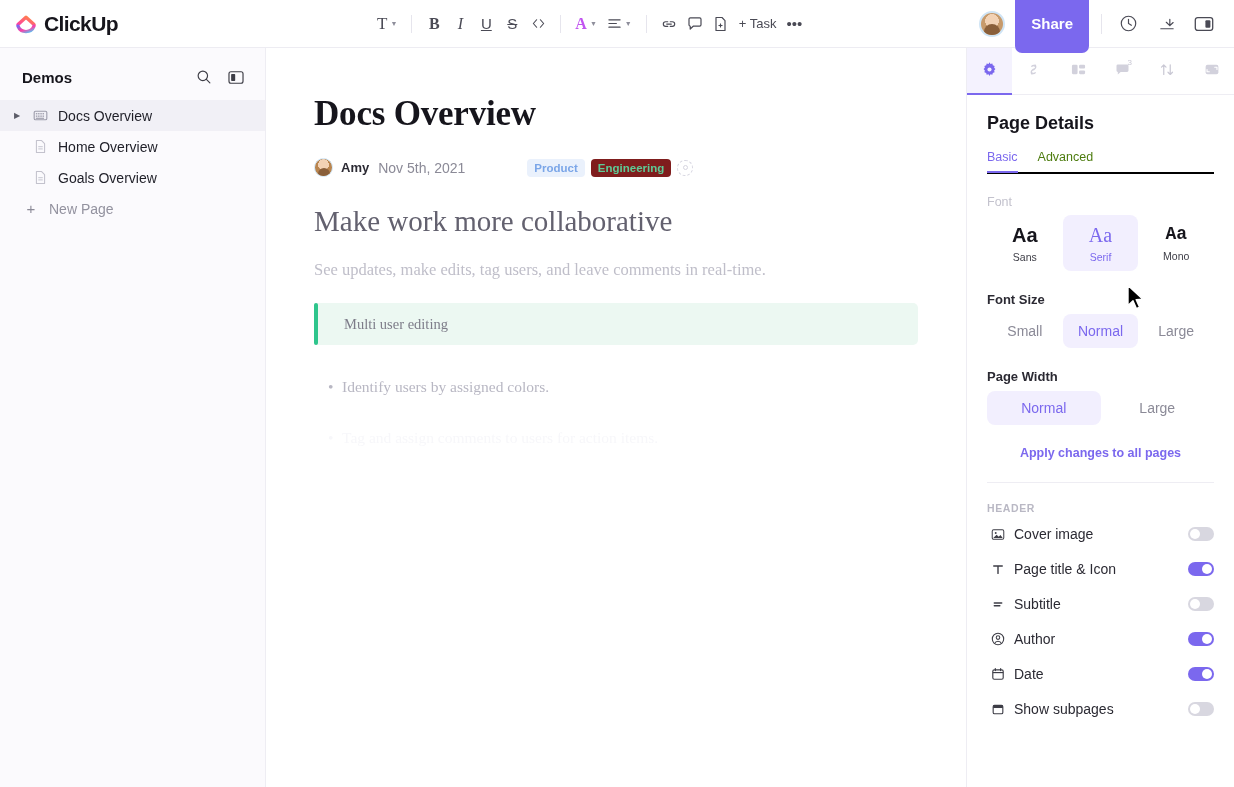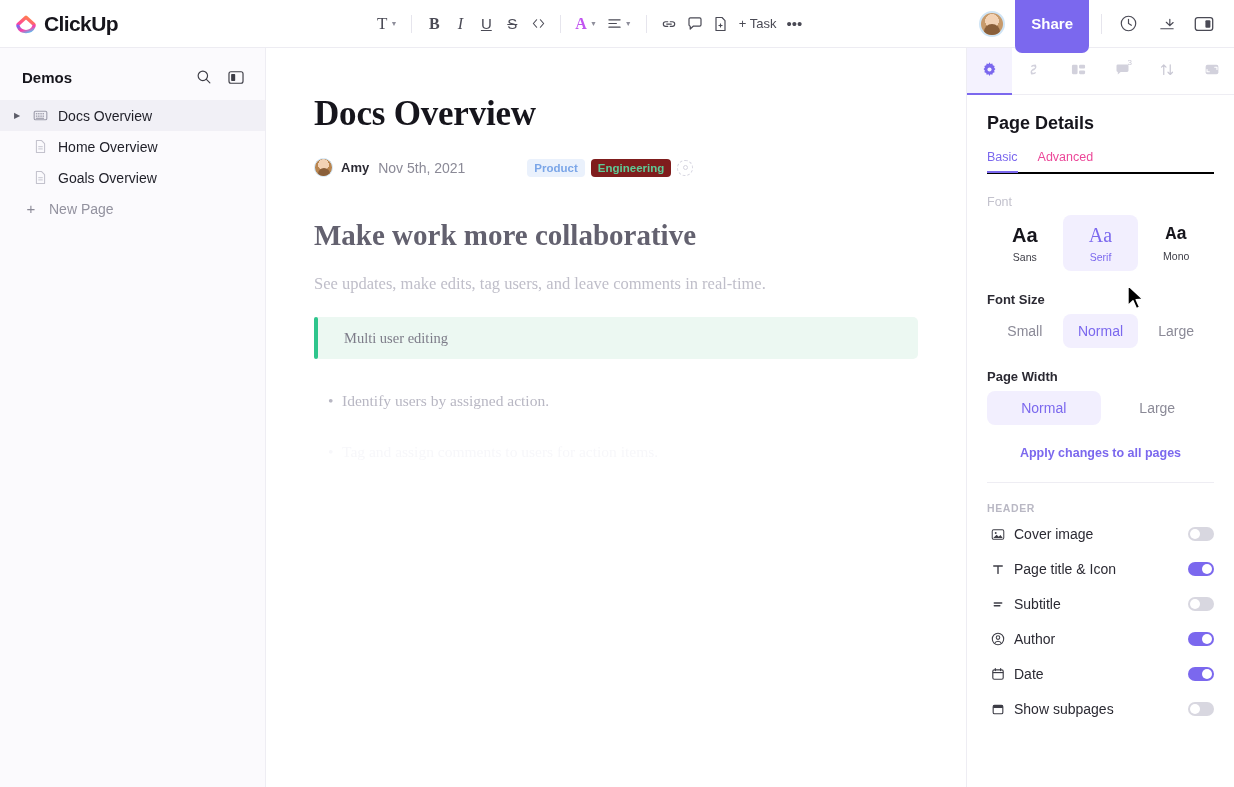--- a/index.html
+++ b/index.html
@@ -103,22 +103,22 @@
   .tag { font-size: 11.5px; font-weight: bold; padding: 3px 7px; border-radius: 4px; cursor: pointer; }
   .tag.product { color: #7ba6e8; background: #eaf1fc; }
   .tag.engineering { color: #5ecb96; background: #7f1d1d; }
   .tag-add {
     width: 16px; height: 16px; border-radius: 50%; border: 1.4px dashed #d6d5e0;
     display:flex; align-items:center; justify-content:center; cursor:pointer;
   }
   .tag-add i { width: 5px; height: 5px; border-radius: 50%; border: 1.4px solid #d6d5e0; display:block; }
 
   .doc-h2 {
-    font-family: "Liberation Serif", serif; font-weight: bold;
-    font-size: 29px; color: #63616f; margin-top: 42px;
+    font-family: "Liberation Serif", serif; font-weight: normal;
+    font-size: 29px; color: #63616f; margin-top: 28px;
   }
   .doc-p {
     font-family: "Liberation Serif", serif;
     font-size: 16.5px; color: #bfbec9; margin-top: 22px;
   }
   .callout {
     margin-top: 23px; background: #ecf8f2; border-radius: 5px;
     height: 42px; display: flex; align-items: center; position: relative;
     width: 604px;
   }
@@ -154,21 +154,21 @@
   }
   .rtab.active { color: #7b68ee; background: #f4f2fe; }
   .rtab.active::after {
     content:""; position: absolute; left: 0; right: 0; bottom: -1px; height: 2px; background: #7b68ee;
   }
   .rtab .badge { position: absolute; top: 10px; right: 13px; font-size: 8px; color: #c9c8d4; }
 
   .rbody { padding: 18px 20px 0 20px; overflow: hidden; }
   .panel-title { font-size: 18px; font-weight: bold; color: #16151c; }
   .subtabs { display: flex; gap: 20px; margin-top: 16px; border-bottom: 2px solid #000000; }
-  .subtab { font-size: 12.5px; color: #ec4899; padding-bottom: 8px; cursor: pointer; position: relative; }
+  .subtab { font-size: 12.5px; color: #4d7c0f; padding-bottom: 8px; cursor: pointer; position: relative; }
   .subtab.active { color: #7b68ee; }
   .subtab.active::after { content:""; position:absolute; left:0; right:0; bottom:-1px; height:2px; background:#7b68ee; }
 
   .sec-label { font-size: 12.5px; color: #c3c2cd; margin-top: 21px; }
   .sec-label.dark { color: #2b2a33; font-weight: bold; font-size: 13px; }
 
   .font-opts { display: flex; margin-top: 6px; }
   .font-opt {
     flex: 1; display:flex; flex-direction: column; align-items: center; justify-content:center;
     padding: 9px 0 8px; border-radius: 8px; cursor: pointer;
@@ -409,21 +409,21 @@
         </div>
 
         <div class="doc-h2">Make work more collaborative</div>
         <div class="doc-p">See updates, make edits, tag users, and leave comments in real-time.</div>
 
         <div class="callout">
           <span>Multi user editing</span>
         </div>
 
         <div class="bullet-row">
-          <span class="bullet">Identify users by assigned action.</span>
+          <span class="bullet">Identify users by assigned colors.</span>
         </div>
 
 
         <div class="bullet-row">
           <span class="bullet fade3">Tag and assign comments to users for action items.</span>
         </div>
       </div>
     </div>
 
     <div class="rpanel">

